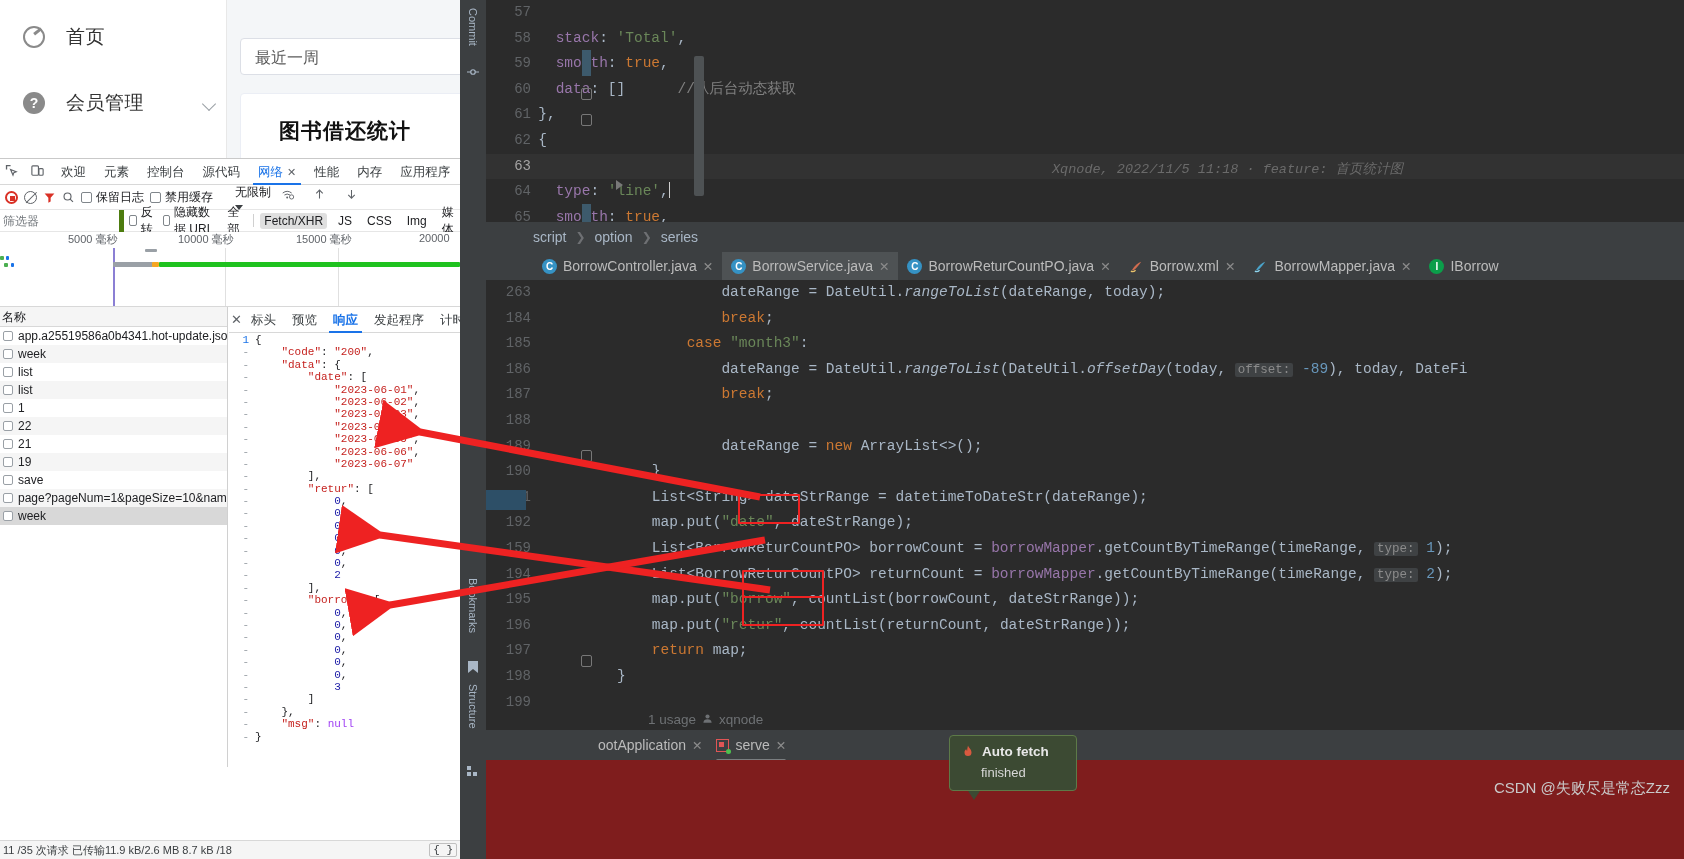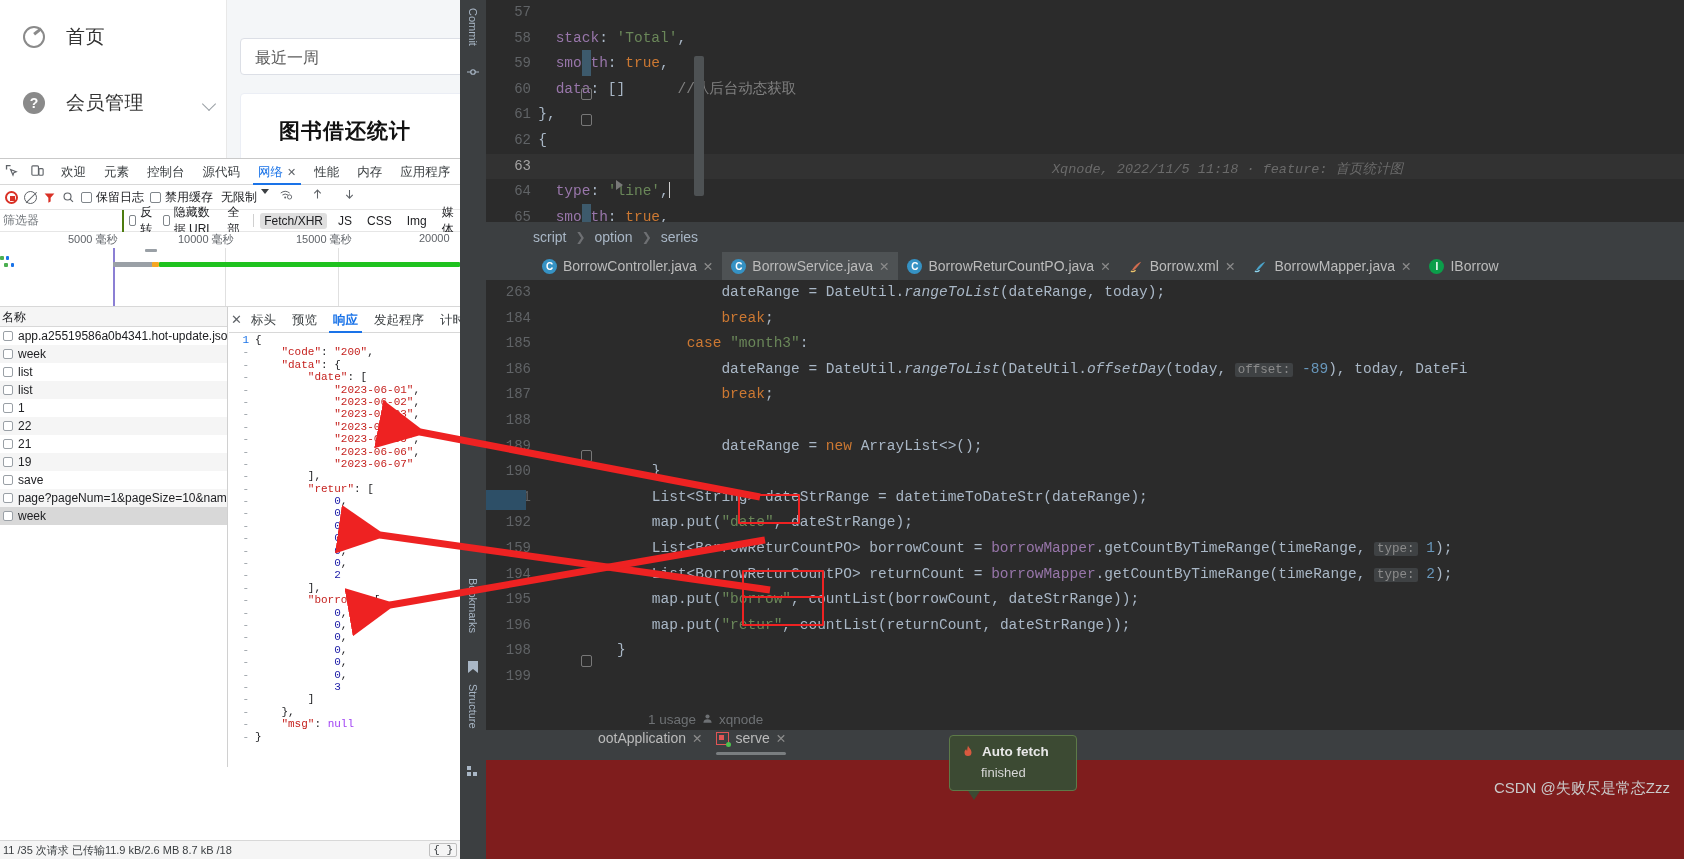--- a/index.html
+++ b/index.html
@@ -43,25 +43,25 @@
 
   .dt-toolbar { height:25px; display:flex; align-items:center; gap:6px; padding-left:5px; border-bottom:1px solid #e6e6e6; }
   .dt-rec { width:13px; height:13px; border-radius:50%; border:2px solid #d93025; position:relative; }
   .dt-rec:after { content:""; position:absolute; left:3px; top:3px; width:5px; height:5px; background:#d93025; }
   .dt-clear { width:13px; height:13px; border-radius:50%; border:1.4px solid #5f6368; position:relative; }
   .dt-clear:after { content:""; position:absolute; left:-1px; top:5px; width:15px; height:1.4px; background:#5f6368; transform:rotate(-45deg); }
   .dt-funnel { width:13px; height:13px; }
   .dt-search { width:13px; height:13px; }
   .dt-cb { display:inline-flex; align-items:center; gap:4px; font-size:12px; color:#202124; }
   .dt-cb .box { width:11px; height:11px; border:1px solid #80868b; border-radius:2px; background:#fff; }
-  .dt-thr { display:inline-flex; align-items:flex-start; gap:4px; font-size:12px; margin-left:2px; }
+  .dt-thr { display:inline-flex; align-items:flex-start; gap:4px; font-size:12px; margin-left:16px;flex-direction:column; }
   .dt-caret { width:0;height:0;border-left:4px solid transparent;border-right:4px solid transparent;border-top:5px solid #3c4043; }
 
   .dt-filterbar { height:22px; display:flex; align-items:center; border-bottom:1px solid #e6e6e6; }
-  .dt-filter-input { width:148px; height:22px; line-height:22px; padding-left:3px; color:#70757a; font-size:12px; border-right:2px solid #4d7c0f;font-family:Liberation Mono, monospace;}
+  .dt-filter-input { width:148px; height:22px; line-height:22px; padding-left:3px; color:#70757a; font-size:12px; border-right:5px solid #4d7c0f;}
   .dt-filter-right { display:flex; align-items:center; gap:7px; padding-left:5px; font-size:12px; }
   .dt-type { padding:1px 4px; border-radius:3px; }
   .dt-type.on { background:#dfdfdf; }
   .dt-sep { width:1px; height:13px; background:#d0d0d0; }
 
   
   .dt-overview { position:relative; height:75px; background:#fff; border-bottom:1px solid #d8d8d8; overflow:hidden; }
   .ov-ticks { position:relative; height:16px; }
   .ov-tick { position:absolute; top:0; font-size:11px; color:#5f6368; }
   .ov-tick b { font-weight:normal; }
@@ -144,21 +144,21 @@
       font-family:"Liberation Mono",monospace; font-size:14px; line-height:25.6px; }
   .jfold { width:75px; flex:none; position:relative; }
   .jtext { flex:1; font-family:"Liberation Mono",monospace; font-size:14.5px; line-height:25.6px; white-space:pre; color:#a9b7c6; }
   .hint { background:#3f4244; color:#8b8b8b; border-radius:2px; padding:0 3px; font-size:12.5px; }
   .usage { position:absolute; left:162px; font-size:13.5px; color:#6e7174; display:flex; align-items:center; gap:6px; }
 
   .redbox { position:absolute; border:2px solid #ee2222; border-radius:1px; pointer-events:none; }
   .arrow-svg { position:absolute; left:0; top:0; pointer-events:none; }
 
   
-  .ide-runbar { position:absolute; left:26px; top:730px; right:0; height:30px; background:#3c3f41; display:flex; align-items:flex-start; padding-left:112px; gap:14px; }
+  .ide-runbar { position:absolute; left:26px; top:730px; right:0; height:30px; background:#3c3f41; display:flex; align-items:center; padding-left:112px; gap:14px; }
   .rtab { display:flex; align-items:center; gap:6px; font-size:14px; color:#bbbbbb; white-space:nowrap; position:relative; }
   .rtab.sel:after { content:""; position:absolute; left:0; right:0; bottom:-9px; height:3px; background:#7a7e80; border-radius:2px; }
   .rico-stop { width:13px; height:13px; border:1.6px solid #e05555; position:relative; }
   .rico-stop:after { content:""; position:absolute; left:2px; top:2px; width:5px; height:5px; background:#e05555; }
   .rico-dot { position:absolute; right:-3px; bottom:-3px; width:5px; height:5px; border-radius:50%; background:#4ec14e; }
 
   .ide-bottom { position:absolute; left:26px; top:760px; right:0; bottom:0; background:#7f1d1d; }
   .watermark { position:absolute; right:14px; top:19px; font-size:15px; color:#c9c9c9; }
 
   
@@ -670,20 +670,25 @@
             <span class="jgutn">195</span>
             <span class="jfold"></span>
             <span class="jtext">    map.put(<span class="str">"borrow"</span>, countList(borrowCount, dateStrRange));</span>
           </div>
           <div class="jcl">
             <span class="jgutn">196</span>
             <span class="jfold"></span>
             <span class="jtext">    map.put(<span class="str">"retur"</span>, countList(returnCount, dateStrRange));</span>
           </div>
           <div class="jcl">
+            <span class="jgutn">197</span>
+            <span class="jfold"></span>
+            <span class="jtext">    <span class="kw">return</span> map;</span>
+          </div>
+          <div class="jcl">
             <span class="jgutn">198</span>
             <span class="jfold"></span>
             <span class="jtext">}</span>
           </div>
           <div class="jcl">
             <span class="jgutn">199</span>
             <span class="jfold"></span>
             <span class="jtext"></span>
           </div>
         </div>

